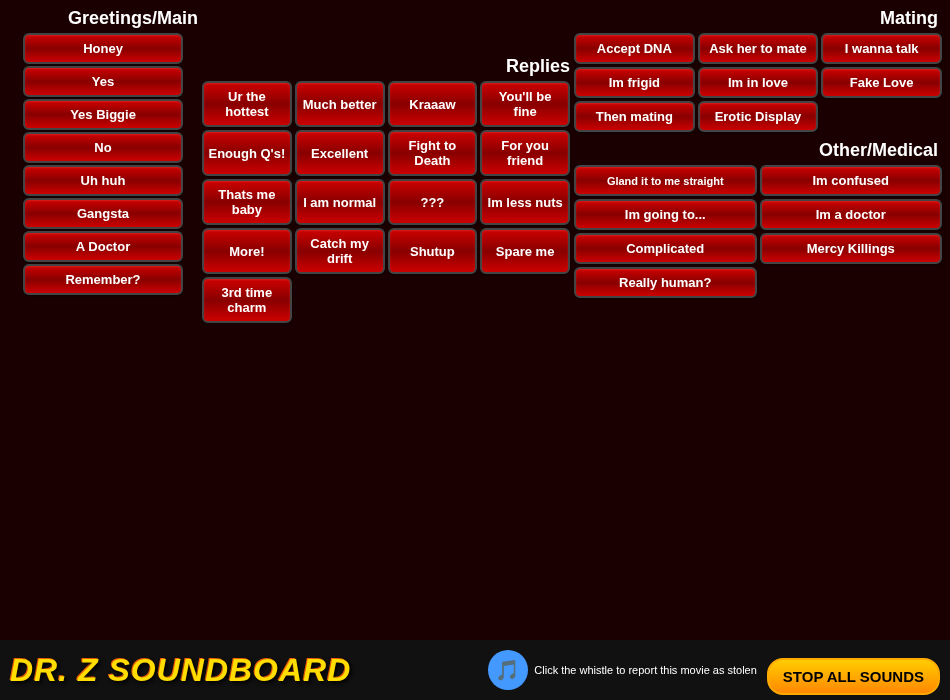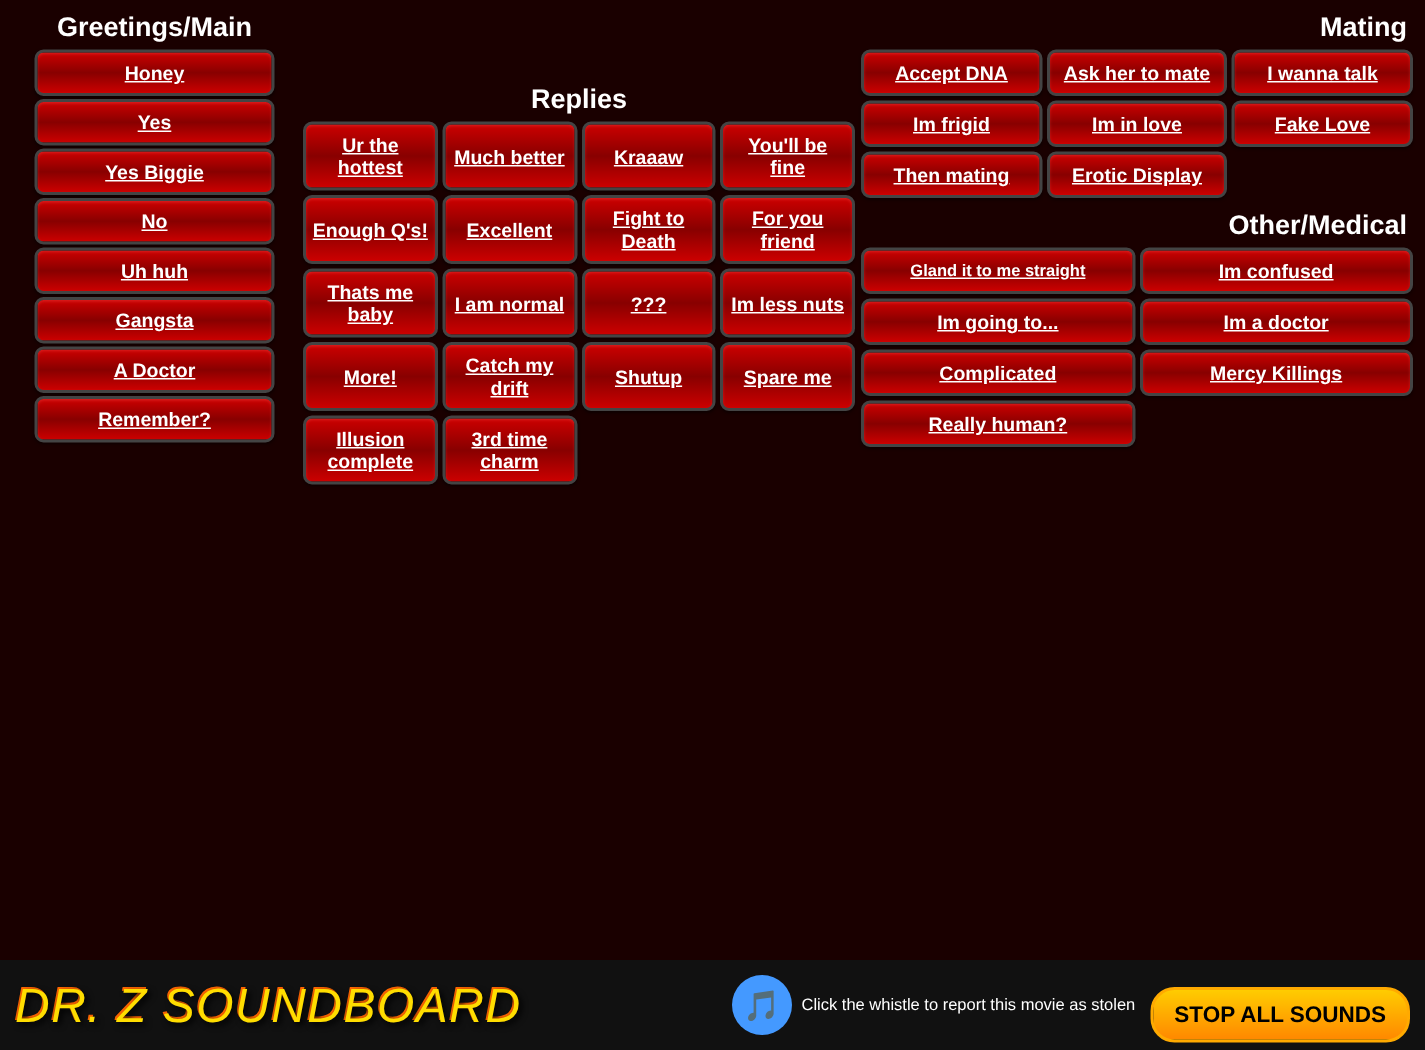--- a/index.html
+++ b/index.html
@@ -20,38 +20,37 @@
       display: grid;
       grid-template-columns: 190px 1fr 1fr;
       grid-template-rows: auto;
       gap: 4px;
     }
 
     .section-title {
       color: white;
       font-size: 18px;
       font-weight: bold;
-      text-align: center;
+      text-align: right;
       margin-bottom: 4px;
     }
 
     .btn {
       display: inline-block;
       background: linear-gradient(to bottom, #cc0000, #880000, #cc0000);
       border: 2px solid #444;
       border-radius: 6px;
       color: white;
       font-size: 13px;
       font-weight: bold;
       text-align: center;
       padding: 6px 4px;
       cursor: pointer;
       user-select: none;
       box-shadow: inset 0 1px 2px rgba(255,100,100,0.3), 0 1px 2px rgba(0,0,0,0.5);
-      text-decoration: underline;
     }
 
     
     .greetings-section {
       grid-column: 1;
       grid-row: 1;
     }
     .greetings-section .btn {
       width: 160px;
       display: block;
@@ -136,21 +135,21 @@
       align-items: center;
       padding: 0 10px;
       gap: 10px;
       position: absolute;
       bottom: 0;
       left: 0;
     }
 
     .footer-logo {
       font-size: 32px;
-      font-weight: 400;
+      font-weight: 700;
       font-style: italic;
       color: #ffdd00;
       text-shadow: 2px 2px 4px #000, -1px -1px 0 #ff6600;
       flex: 1;
       letter-spacing: 1px;
     }
 
     .footer-whistle {
       display: flex;
       align-items: center;
@@ -218,21 +217,20 @@
       <button class="btn">Fight to Death</button>
       <button class="btn">For you friend</button>
       <button class="btn">Thats me baby</button>
       <button class="btn">I am normal</button>
       <button class="btn">???</button>
       <button class="btn">Im less nuts</button>
       <button class="btn">More!</button>
       <button class="btn">Catch my drift</button>
       <button class="btn">Shutup</button>
       <button class="btn">Spare me</button>
-      <button class="btn">Illusion complete</button>
       <button class="btn">3rd time charm</button>
     </div>
   </div>
 
   <div class="right-column">
     <div class="section-title" style="text-align:right; padding-right: 4px;">Mating</div>
     <div class="mating-grid">
       <button class="btn">Accept DNA</button>
       <button class="btn">Ask her to mate</button>
       <button class="btn">I wanna talk</button>

